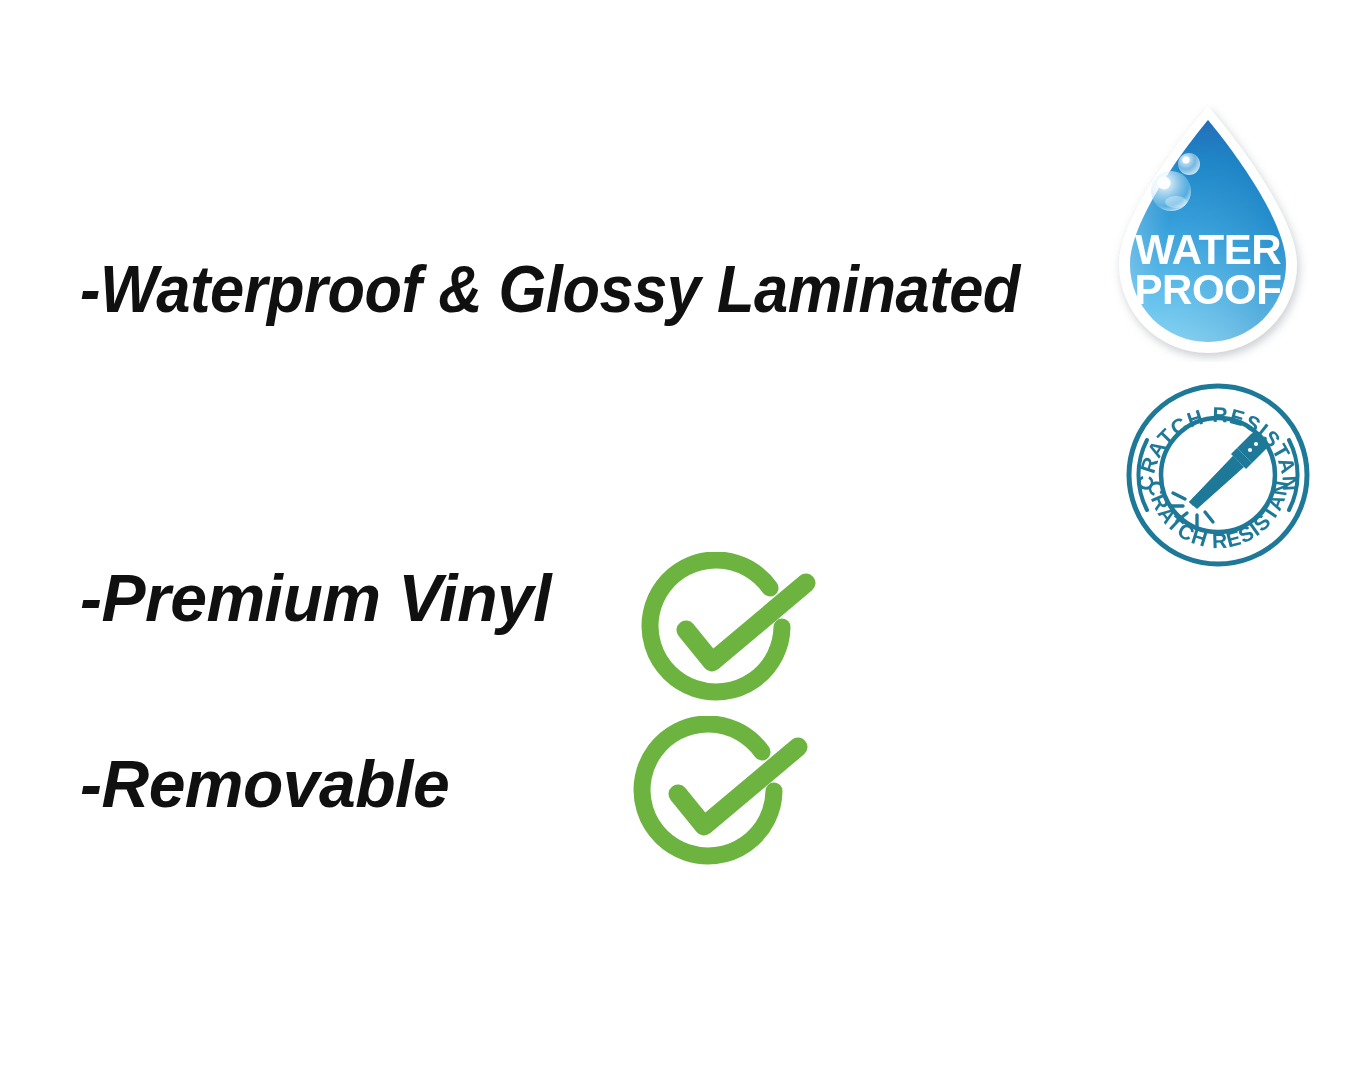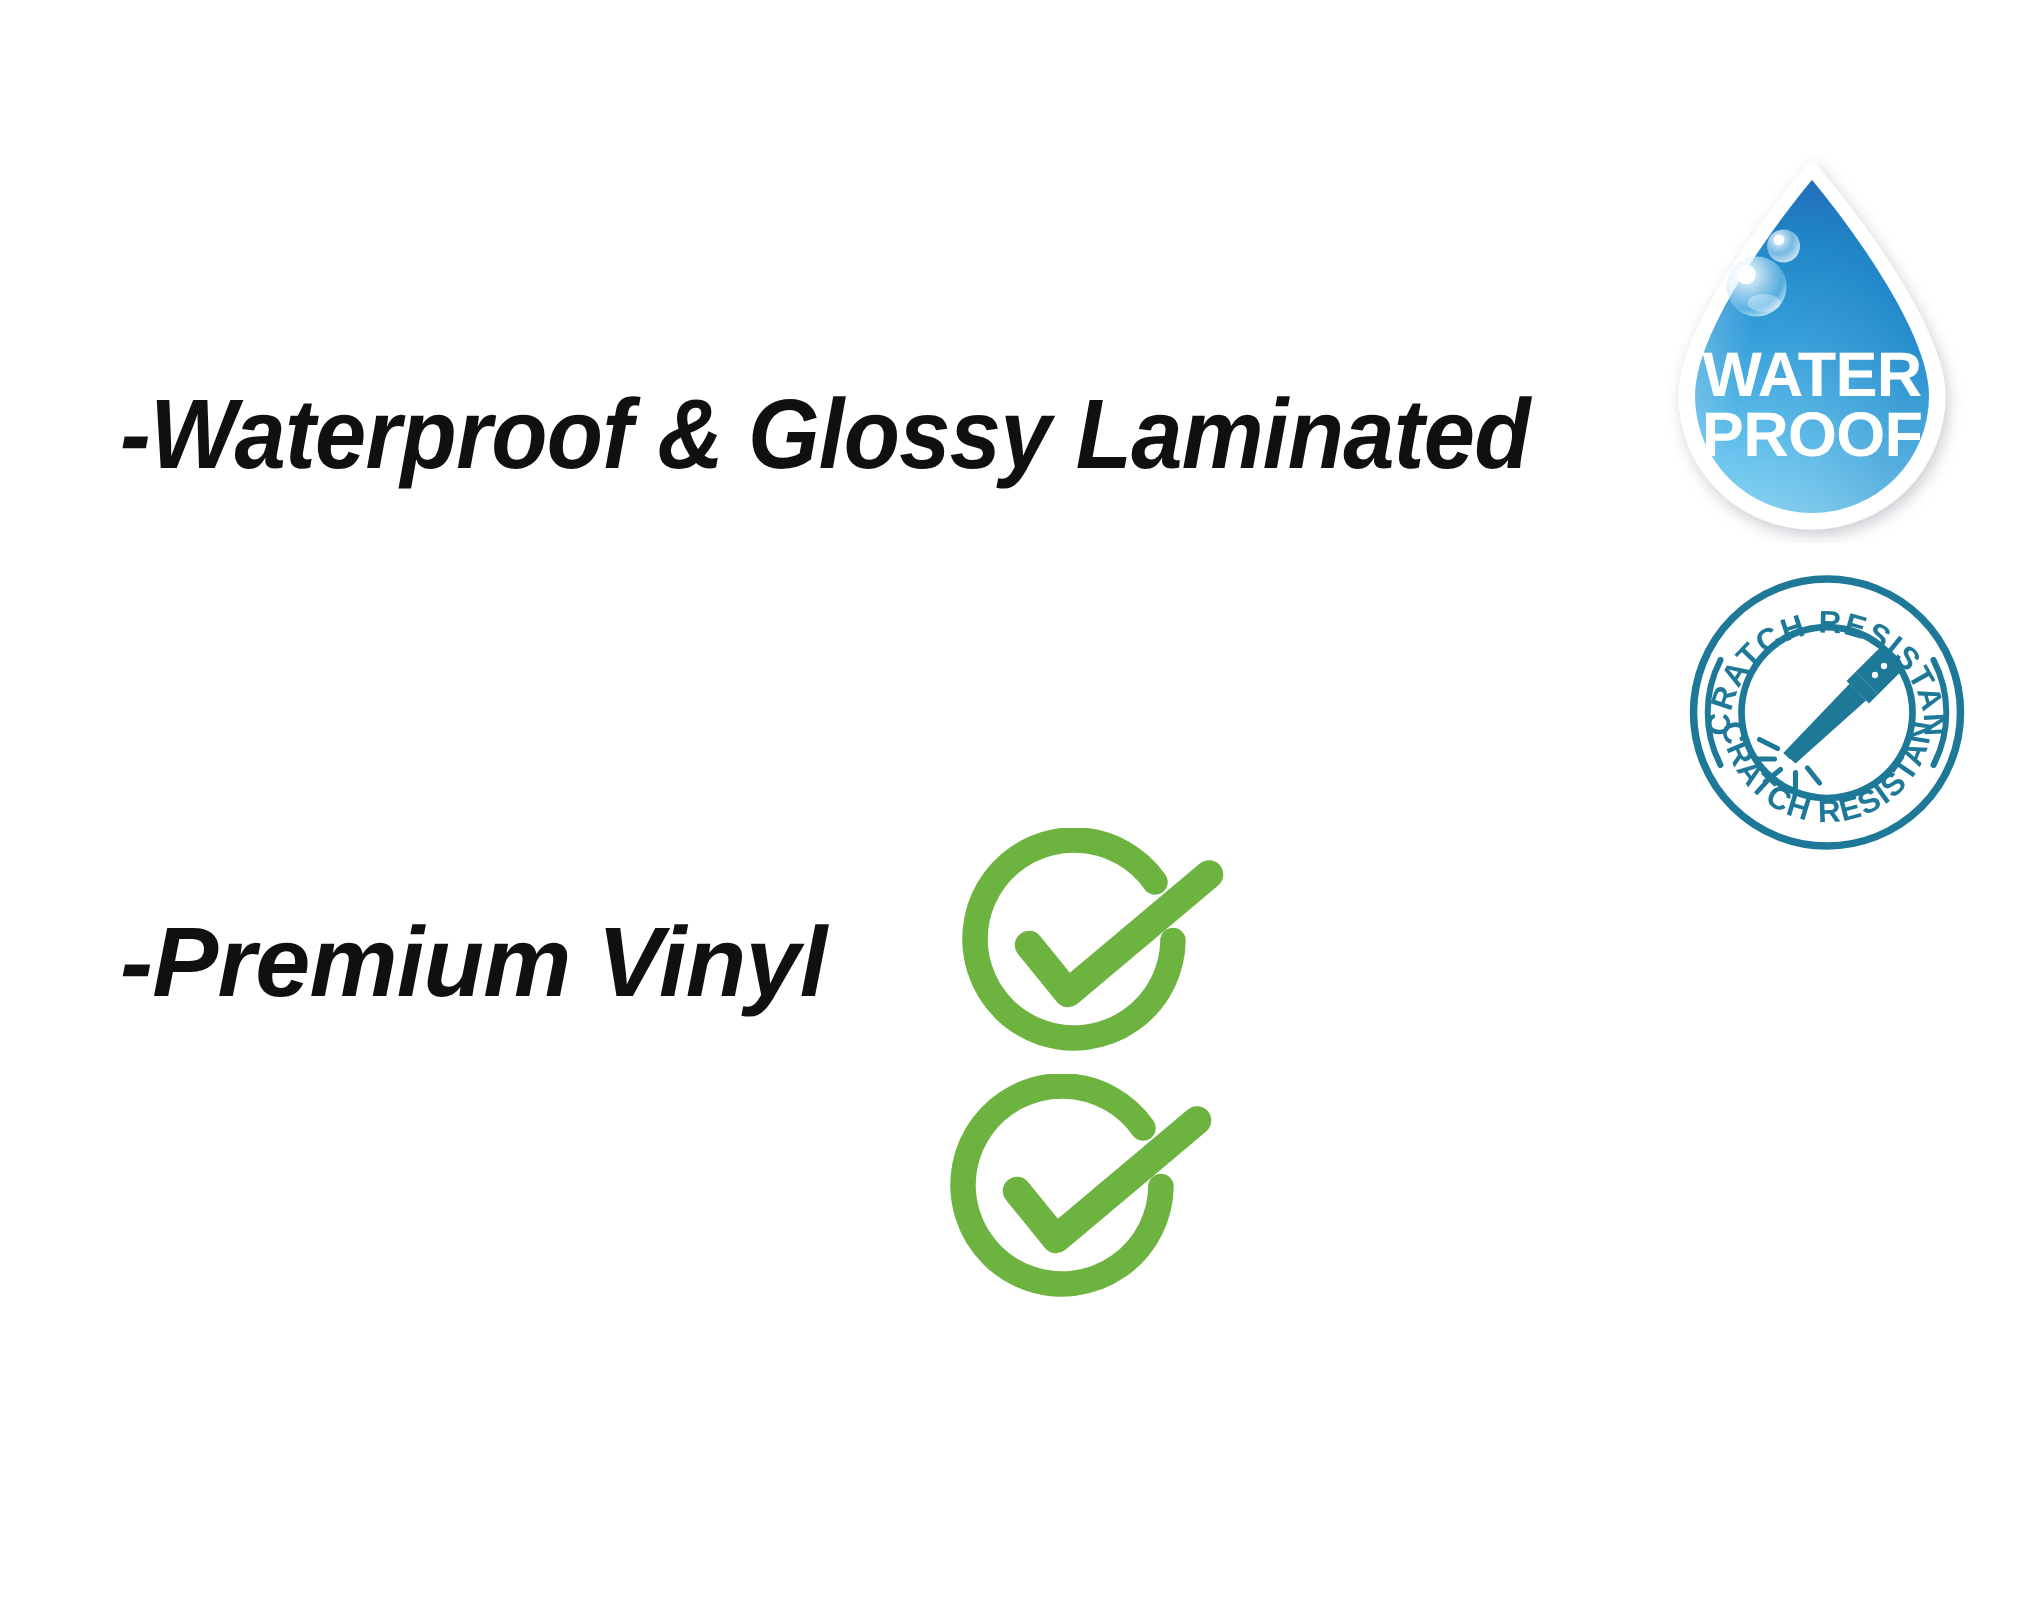--- a/index.html
+++ b/index.html
@@ -34,21 +34,21 @@
   .feature-text {
     font-family: "Liberation Sans", sans-serif;
     font-weight: bold;
     font-style: italic;
     color: #101010;
     letter-spacing: -0.5px;
     line-height: 1;
   }
   .row-0 { top: 256px; justify-content: center; }
   .row-1 { top: 421px; }
-  .row-2 { top: 608px; align-items: flex-end; }
+  .row-2 { top: 565px; align-items: flex-end; }
   .row-3 { top: 751px; }
 
   .row-0 .feature-text { font-size: 66px; transform: scaleX(0.93); transform-origin: left center; }
   .row-1 .feature-text { font-size: 66px; transform: scaleX(0.93); transform-origin: left center; }
   .row-2 .feature-text { font-size: 66px; transform: scaleX(1.0); transform-origin: left center; }
   .row-3 .feature-text { font-size: 66px; transform: scaleX(1.0); transform-origin: left center; }
 
   
   .waterproof-badge {
     position: absolute;
@@ -88,20 +88,23 @@
 
     <div class="feature-row row-0">
       <span class="feature-text">-Waterproof &amp; Glossy Laminated</span>
     </div>
 
 
     <div class="feature-row row-2">
       <span class="feature-text">-Premium Vinyl</span>
     </div>
 
+    <div class="feature-row row-3">
+      <span class="feature-text">-Removable</span>
+    </div>
 
   </div>
 
   <div class="waterproof-badge">
     <svg viewBox="0 0 200 258" xmlns="http://www.w3.org/2000/svg">
       <defs>
         <linearGradient id="dropGrad" x1="0" y1="0" x2="0" y2="1">
           <stop offset="0%" stop-color="#1464b4"></stop>
           <stop offset="18%" stop-color="#0f7ec4"></stop>
           <stop offset="48%" stop-color="#2a9ad8"></stop>

